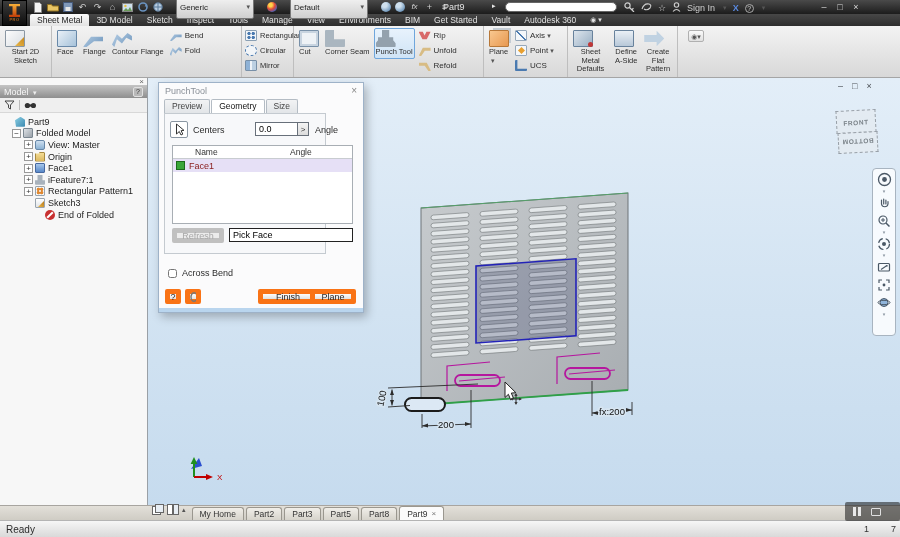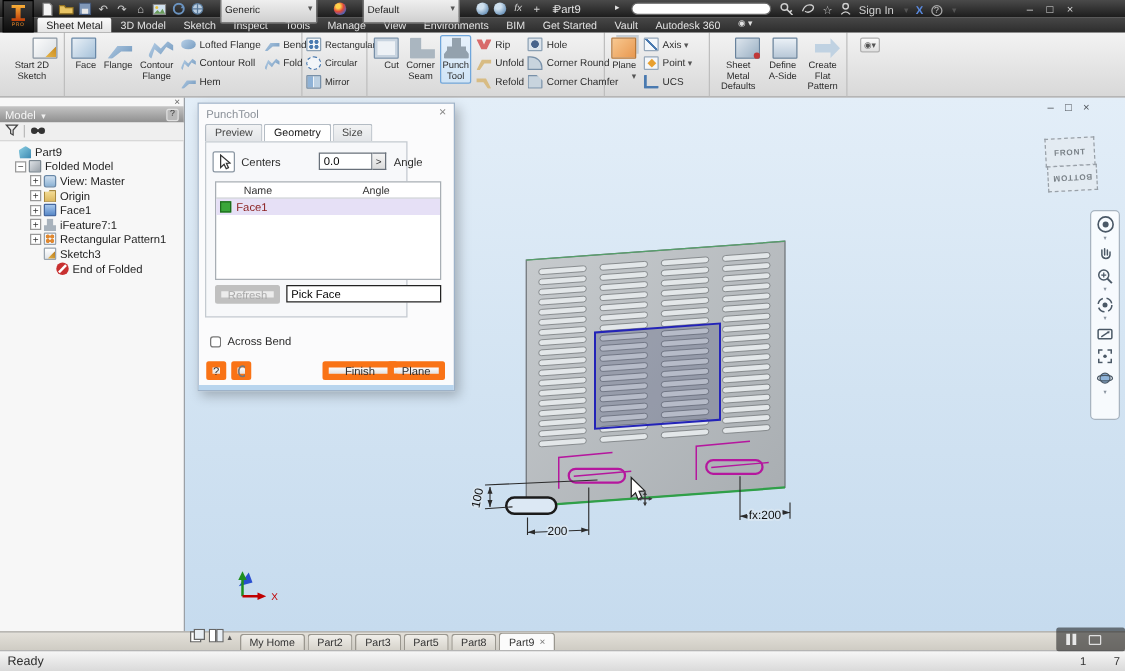--- a/index.html
+++ b/index.html
@@ -21,21 +21,21 @@
 .titleicons{display:flex;align-items:center;gap:6px;color:#cfcfcf;font-size:9px}
 .helpcirc{width:9px;height:9px;border:1px solid #aaa;border-radius:50%;display:inline-flex;align-items:center;justify-content:center;font-size:7px;line-height:9px}
 .winbtn{width:16px;text-align:center;color:#d8d8d8;font-size:9px}
 
 .tabrow{left:0;top:14px;width:900px;height:12px;background:linear-gradient(#474747,#2d2d2d);display:flex;align-items:flex-end;padding-left:30px;z-index:14}
 .rtab{padding:0 7px;font-size:8.5px;line-height:12px;color:#e2e2e2;white-space:nowrap}
 .rtab.active{background:linear-gradient(#fbfbfb,#e3e3e3);color:#1a1a1a;border-radius:2px 2px 0 0}
 
 .ribbon{left:0;top:26px;width:900px;height:52px;background:linear-gradient(#f3f3f3,#d8d8d8);border-bottom:1px solid #a5a5a5;z-index:13}
 .panel{position:absolute;top:0;height:51px;display:flex;align-items:flex-start;padding:2px 2px;border-right:1px solid #bebebe}
-.bigbtn{display:flex;flex-direction:column;align-items:flex-end;margin:0 1px;padding:1px 1px;border-radius:2px;border:1px solid transparent}
+.bigbtn{display:flex;flex-direction:column;align-items:flex-start;margin:0 1px;padding:1px 1px;border-radius:2px;border:1px solid transparent}
 .bigbtn.sel{border:1px solid #6fa6dc;background:linear-gradient(#e8f2fc,#cfe4f6)}
 .bi{width:20px;height:17px;flex:none;border-radius:1px;margin-bottom:1px}
 .blabel{font-size:7.5px;line-height:8.5px;text-align:center;color:#2e2e2e}
 .scol{display:flex;flex-direction:column;margin-left:3px}
 .srow{display:flex;align-items:center;height:15px;font-size:8px;color:#2e2e2e;white-space:nowrap}
 .si{width:12px;height:11px;margin-right:3px;flex:none;border-radius:1px}
 .dd{font-size:7px;color:#555;margin-left:2px}
 
 .i-steel{background:linear-gradient(135deg,#bdd4ea,#6f96bc);border:1px solid #55758f}
 .c1{clip-path:polygon(0 100%,40% 40%,100% 40%,100% 66%,55% 66%,18% 100%);border:none}
@@ -248,34 +248,20 @@
     <div class="bigbtn">
         <span class="bi i-steel c1"></span>
         <span class="blabel">Flange</span>
       </div>
     <div class="bigbtn">
         <span class="bi i-steel c2"></span>
         <span class="blabel">Contour Flange</span>
       </div>
     <div class="scol">
       <div class="srow">
-          <span class="si i-steel c3"></span>
-          <span>Lofted Flange</span>
-        </div>
-      <div class="srow">
-          <span class="si i-steel c2"></span>
-          <span>Contour Roll</span>
-        </div>
-      <div class="srow">
-          <span class="si i-steel c1"></span>
-          <span>Hem</span>
-        </div>
-    </div>
-    <div class="scol">
-      <div class="srow">
           <span class="si i-steel c1"></span>
           <span>Bend</span>
         </div>
       <div class="srow">
           <span class="si i-steel c2"></span>
           <span>Fold</span>
         </div>
     </div>
   </div>
   <div class="panel" style="left:242px;width:52px;padding-left:3px">
@@ -312,34 +298,20 @@
           <span class="si i-rip"></span>
           <span>Rip</span>
         </div>
       <div class="srow">
           <span class="si i-unfold"></span>
           <span>Unfold</span>
         </div>
       <div class="srow">
           <span class="si i-unfold i-flipx"></span>
           <span>Refold</span>
-        </div>
-    </div>
-    <div class="scol">
-      <div class="srow">
-          <span class="si i-hole"></span>
-          <span>Hole</span>
-        </div>
-      <div class="srow">
-          <span class="si i-cround"></span>
-          <span>Corner Round</span>
-        </div>
-      <div class="srow">
-          <span class="si i-chamfer"></span>
-          <span>Corner Chamfer</span>
         </div>
     </div>
   </div>
   <div class="panel" style="left:484px;width:84px">
     <div class="bigbtn">
         <span class="bi i-plane"></span>
         <span class="blabel">Plane</span>
         <span class="dd">▾</span>
       </div>
     <div class="scol">

